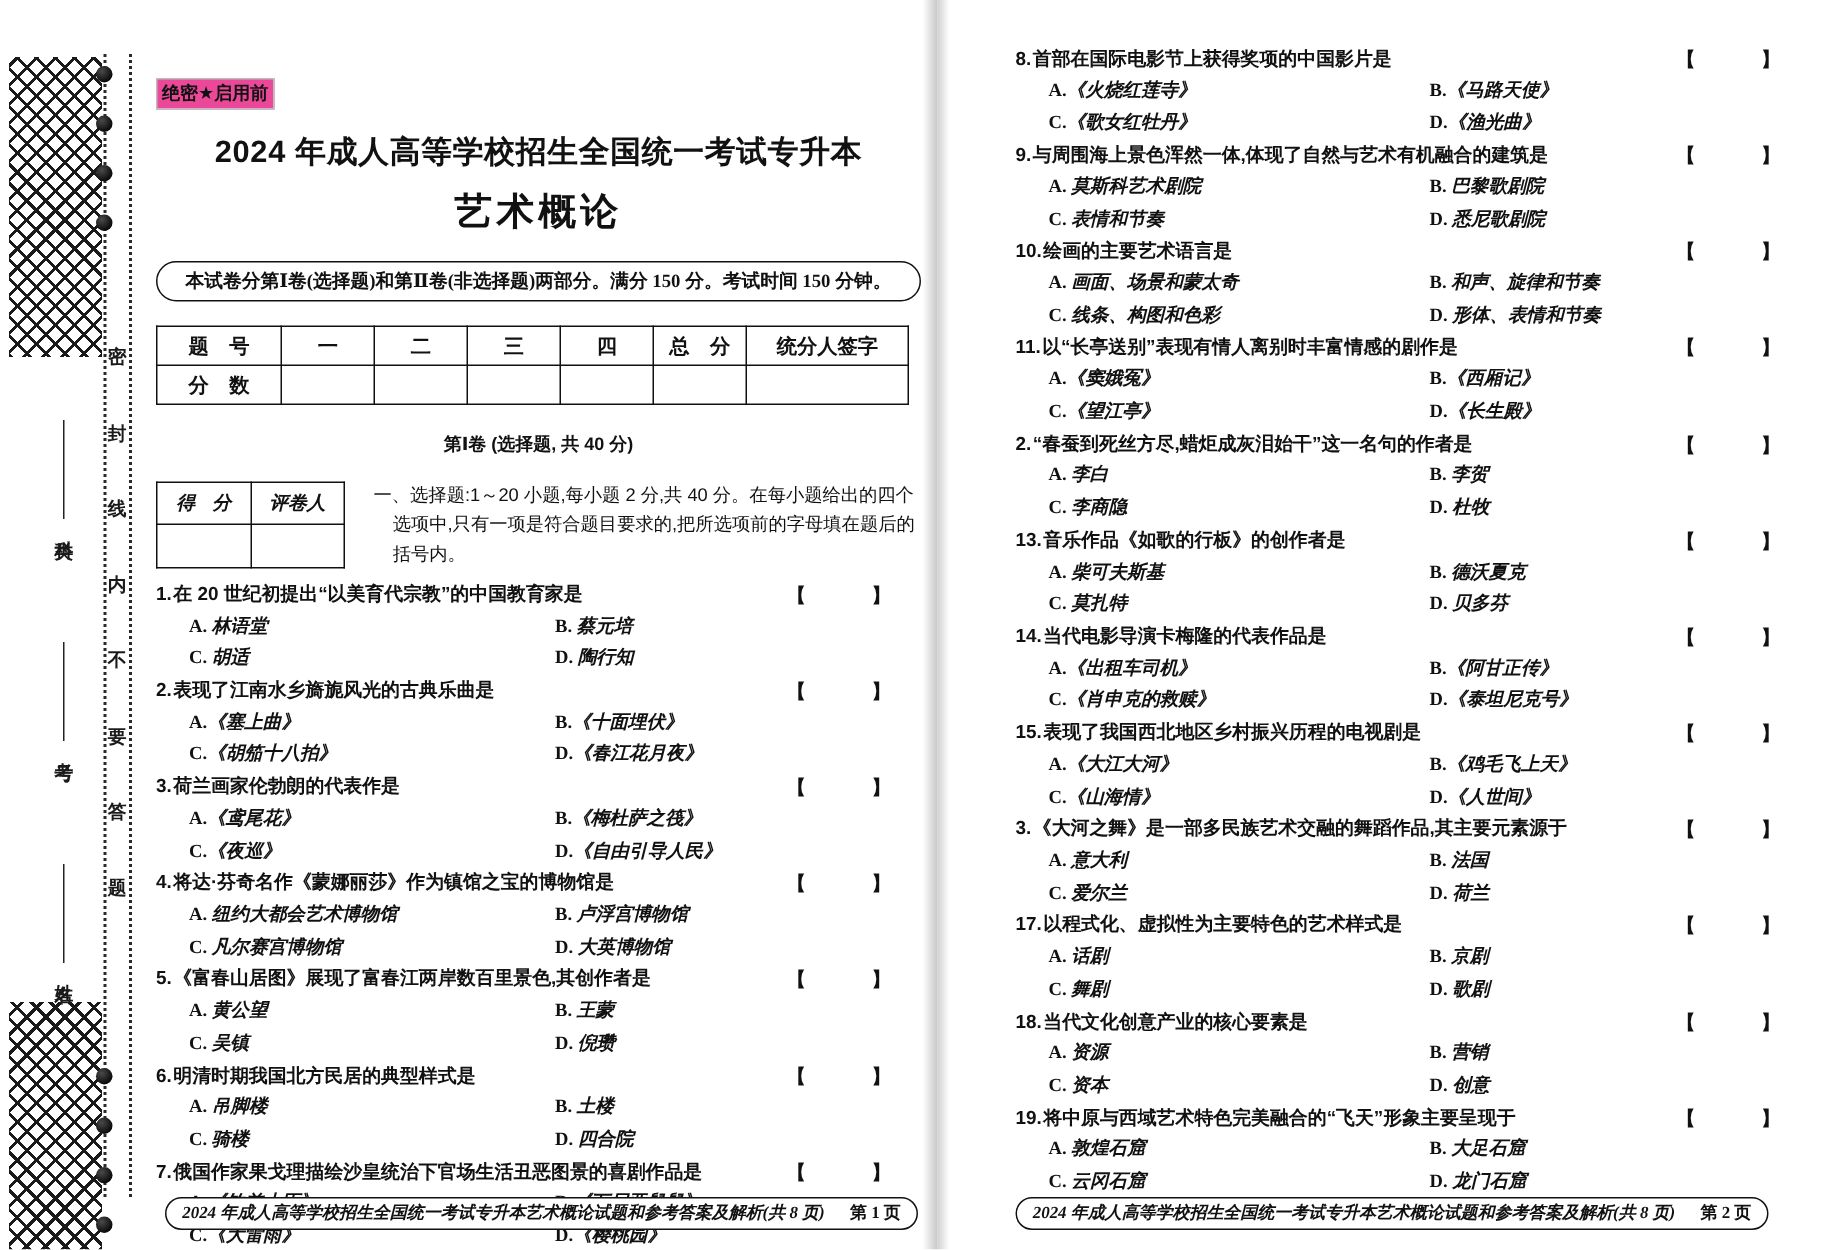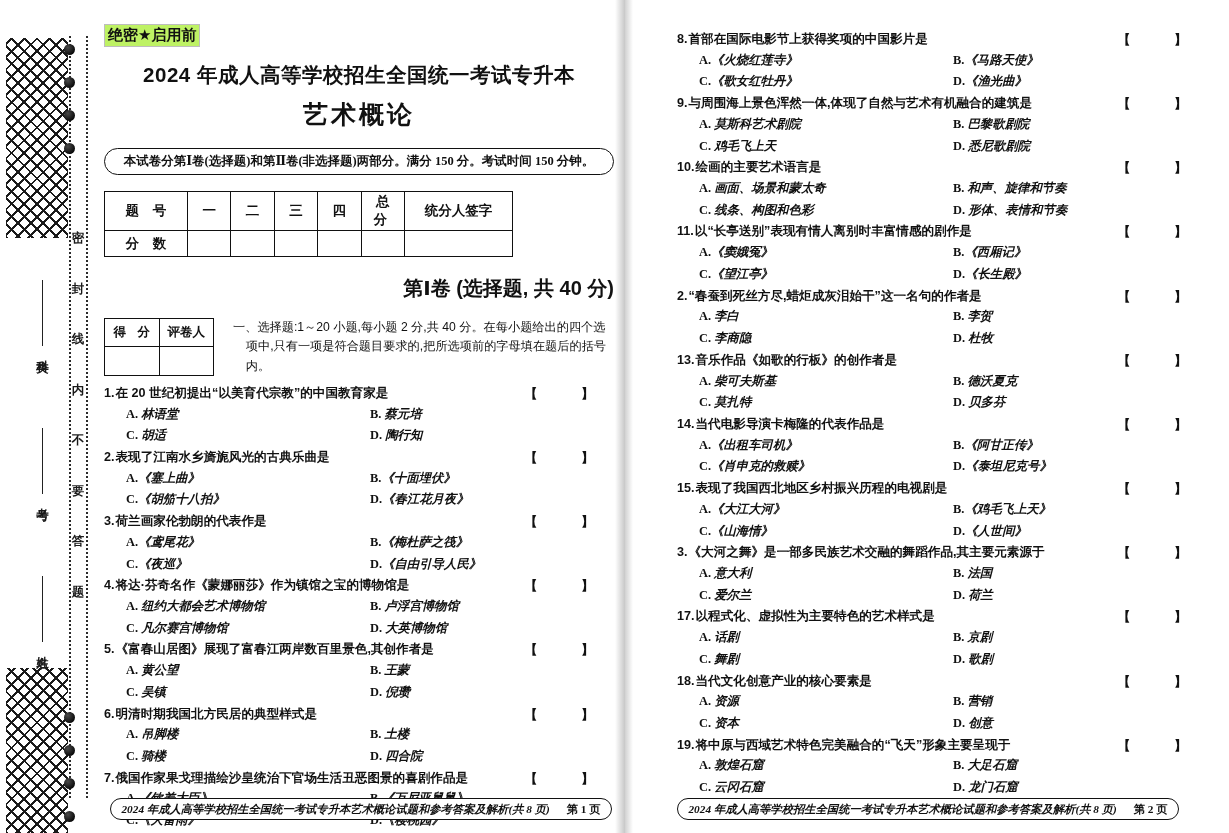--- a/index.html
+++ b/index.html
@@ -88,27 +88,27 @@
     color: #1a1a1a;
   }
   .sidefield .rule {
     width: 0; border-left: 1.4px solid #222; height: 66px; margin-bottom: 4px;
   }
 
   
   .lcontent { position: absolute; left: 104px; top: 0; width: 510px; }
 
   .secret {
-    margin-top: 24px;
+    margin-top: 52px;
     display: inline-block;
     font-family: "Liberation Sans", "DejaVu Sans", sans-serif;
     font-weight: 700;
-    font-size: 15px;
+    font-size: 12px;
     padding: 1px 3px;
-    background: #bef264;
+    background: #ec4899;
     border: 1px solid #bdbdbd;
     color: #111;
   }
 
   .title1 {
     margin-top: 14px;
     text-align: center;
     font-family: "Liberation Sans", "DejaVu Sans", sans-serif;
     font-weight: 700;
     font-size: 20.5px;
@@ -131,46 +131,46 @@
     text-align: center;
     font-family: "Liberation Serif", "DejaVu Serif", serif;
     font-weight: 700;
     font-size: 12.5px;
     white-space: nowrap;
   }
 
   table.scoretbl {
     margin-top: 16px;
     border-collapse: collapse;
-    width: 409px;
+    width: 502px;
     table-layout: fixed;
   }
   table.scoretbl td {
     border: 1.5px solid #111;
     height: 23px;
     text-align: center;
     font-family: "Liberation Sans", "DejaVu Sans", sans-serif;
     font-weight: 700;
     font-size: 13.5px;
     letter-spacing: 5px;
     text-indent: 5px;
   }
 
   .juan1 {
     margin-top: 18px;
-    text-align: right;
-    font-family: "Liberation Sans", "DejaVu Sans", sans-serif;
-    font-weight: 700;
-    font-size: 20px;
+    text-align: center;
+    font-family: "Liberation Sans", "DejaVu Sans", sans-serif;
+    font-weight: 700;
+    font-size: 12px;
   }
 
   .instrrow { display: flex; margin-top: 16px; }
   table.gradetbl {
-    border-collapse: collapse; table-layout: fixed; width: 110px;
-    flex: 0 0 auto; margin-right: 17px;
+    border-collapse: collapse; table-layout: fixed; width: 126px;
+    flex: 0 0 auto; margin-right: 17px; font-style: italic;
   }
   table.gradetbl td {
     border: 1.4px solid #111;
     height: 21px;
     text-align: center;
     font-family: "Liberation Sans", "DejaVu Sans", sans-serif;
     font-weight: 700;
     font-size: 12.5px;
   }
   table.gradetbl td.sp { letter-spacing: 4px; text-indent: 4px; }
@@ -478,21 +478,21 @@
             <div class="qstem">
               <span class="qnum">9.</span>
               <span class="qtext">与周围海上景色浑然一体,体现了自然与艺术有机融合的建筑是</span>
               <span class="brk">【    】</span>
             </div>
             <div class="opts">
               <div class="opt"><span class="oL">A.</span><span> 莫斯科艺术剧院</span></div>
               <div class="opt"><span class="oL">B.</span><span> 巴黎歌剧院</span></div>
             </div>
             <div class="opts">
-              <div class="opt"><span class="oL">C.</span><span> 鸡毛飞上天</span></div>
+              <div class="opt"><span class="oL">C.</span><span> 表情和节奏</span></div>
               <div class="opt"><span class="oL">D.</span><span> 悉尼歌剧院</span></div>
             </div>
           </div>
           <div class="q">
             <div class="qstem">
               <span class="qnum">10.</span>
               <span class="qtext">绘画的主要艺术语言是</span>
               <span class="brk">【    】</span>
             </div>
             <div class="opts">

